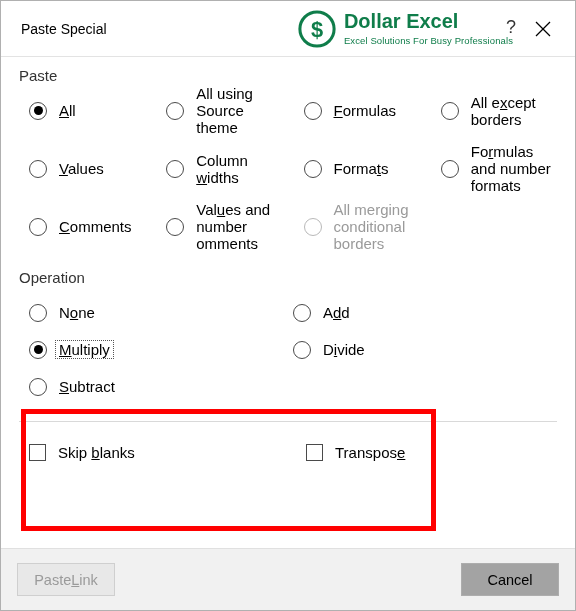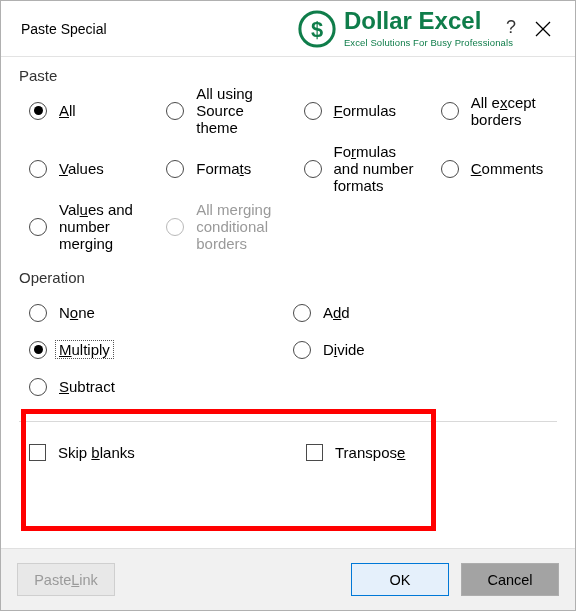--- a/index.html
+++ b/index.html
@@ -33,21 +33,21 @@
     margin-right: auto;
   }
   .brand {
     display: flex;
     align-items: center;
     gap: 8px;
     margin-right: 10px;
   }
   .brand-icon { width: 38px; height: 38px; }
   .brand-text { display: flex; flex-direction: column; line-height: 1; }
-  .brand-name { font-size: 24px; font-weight: 600; color: #0f7d4a; line-height: 1; }
+  .brand-name { font-size: 20px; font-weight: 600; color: #0f7d4a; line-height: 1; }
   .brand-tag  { font-size: 9.5px; color: #0f7d4a; letter-spacing: .1px; margin-top: 5px; }
   .help-btn, .close-btn {
     width: 40px; height: 40px;
     display: flex; align-items: center; justify-content: center;
     font-size: 18px; color: #333; cursor: default;
     border: none; background: none;
   }
   .close-btn svg { width: 16px; height: 16px; }
   .body {
     flex: 1 1 auto;
@@ -202,37 +202,41 @@
       </div>
       <div class="row">
         <span class="radio"></span>
         <span class="opt-label"><span>All e</span><span class="accel">x</span><span>cept borders</span></span>
       </div>
 
       <div class="row">
         <span class="radio"></span>
         <span class="opt-label"><span></span><span class="accel">V</span><span>alues</span></span>
       </div>
+      <div class="row">
+        <span class="radio"></span>
+        <span class="opt-label"><span>Column </span><span class="accel">w</span><span>idths</span></span>
+      </div>
 
       <div class="row">
         <span class="radio"></span>
         <span class="opt-label"><span>Forma</span><span class="accel">t</span><span>s</span></span>
       </div>
       <div class="row">
         <span class="radio"></span>
         <span class="opt-label"><span>Fo</span><span class="accel">r</span><span>mulas and number formats</span></span>
       </div>
 
       <div class="row">
         <span class="radio"></span>
         <span class="opt-label"><span></span><span class="accel">C</span><span>omments</span></span>
       </div>
       <div class="row">
         <span class="radio"></span>
-        <span class="opt-label"><span>Val</span><span class="accel">u</span><span>es and number merging</span></span>
+        <span class="opt-label"><span>Val</span><span class="accel">u</span><span>es and number omments</span></span>
       </div>
 
       <div class="row">
         <span class="radio disabled"></span>
         <span class="opt-label disabled">All merging conditional borders</span>
       </div>
 
     </div>
 
     <div class="op-section">
@@ -284,17 +288,16 @@
     <div class="highlight-box"></div>
 
   </div>
 
   <div class="buttonbar">
     <button class="btn link">
       <span>Paste </span>
         <span class="accel">L</span>
         <span>ink</span>
     </button>
-    <button class="btn default">OK</button>
     <button class="btn">Cancel</button>
   </div>
 
 </div>
 
 </body></html>

